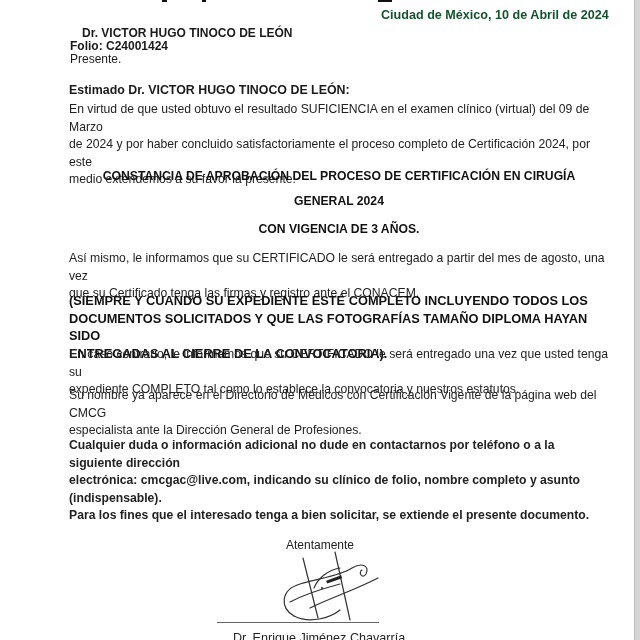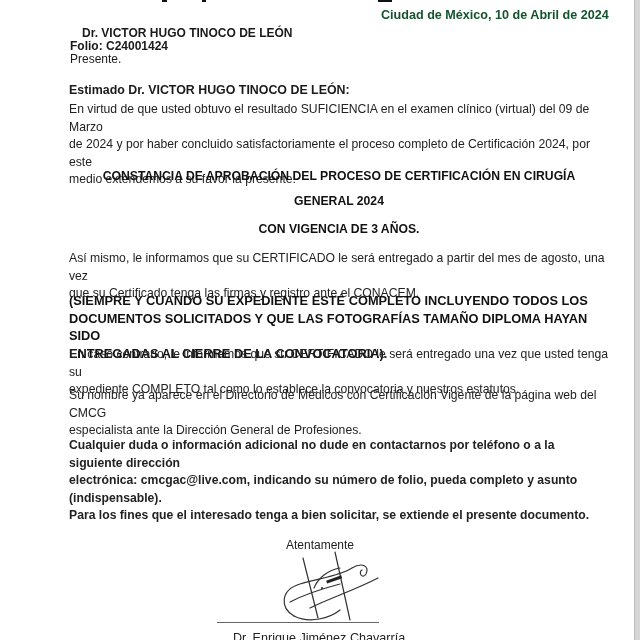--- a/index.html
+++ b/index.html
@@ -81,21 +81,21 @@
   <div>expediente COMPLETO tal como lo establece la convocatoria y nuestros estatutos.</div>
 </div>
 
 <div class="p" style="top:387px;">
   <div>Su nombre ya aparece en el Directorio de Médicos con Certificación Vigente de la página web del CMCG</div>
   <div>especialista ante la Dirección General de Profesiones.</div>
 </div>
 
 <div class="p" style="top:437px;font-weight:bold;">
   <div>Cualquier duda o información adicional no dude en contactarnos por teléfono o a la siguiente dirección</div>
-  <div>electrónica: cmcgac@live.com,  indicando su número de folio, pueda completo y asunto</div>
+  <div>electrónica: cmcgac@live.com,  indicando su clínico de folio, nombre completo y asunto</div>
   <div>(indispensable).</div>
   <div>Para los fines que el interesado tenga a bien solicitar, se extiende el presente documento.</div>
 </div>
 
 <div class="sig-area">
   <div class="atentamente">Atentamente</div>
   <svg class="sig" width="110" height="80" viewBox="0 0 110 80">
     <g fill="none" stroke="#333" stroke-width="1.2" stroke-linecap="round">
       <path d="M33 10 L48 70"></path>
       <path d="M65 4 L80 72"></path>

